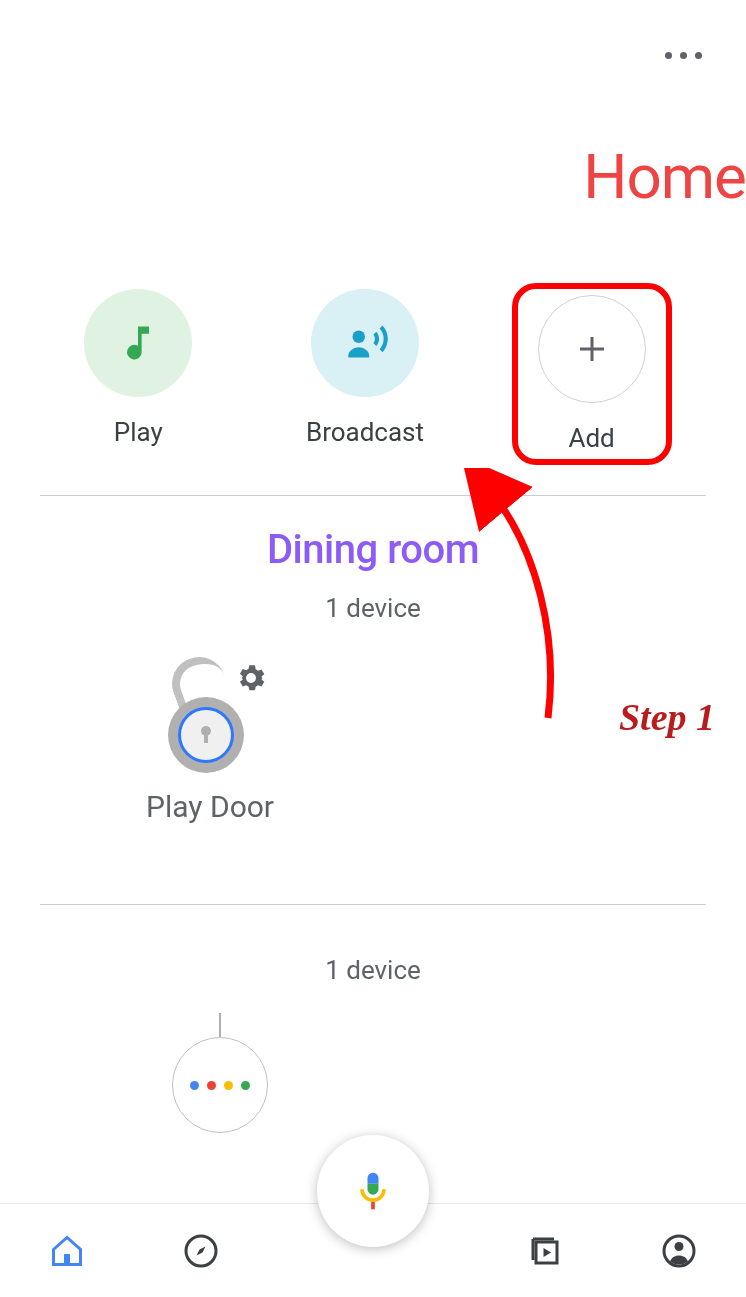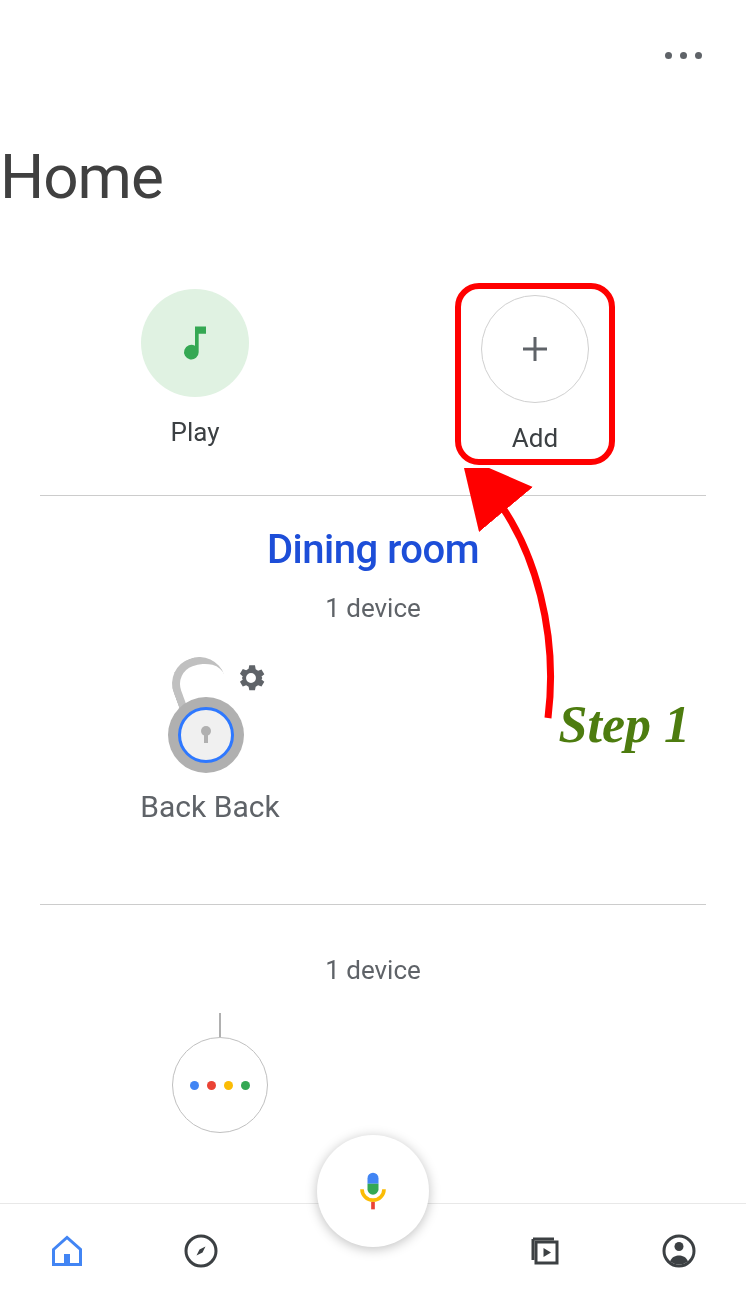--- a/index.html
+++ b/index.html
@@ -22,24 +22,24 @@
       display: flex;
       gap: 8px;
     }
     .dots span {
       width: 7px;
       height: 7px;
       background: #5f6368;
       border-radius: 50%;
     }
     .page-title {
-      text-align: left;
+      text-align: right;
       font-size: 62px;
       font-weight: 400;
-      color: #404040;
+      color: #ef4444;
       margin-top: 30px;
       letter-spacing: -1px;
     }
     .action-row {
       display: flex;
       justify-content: space-around;
       padding: 40px 46px 30px 30px;
       gap: 10px;
       margin-top: 30px;
     }
@@ -75,21 +75,21 @@
       background: #ccc;
       margin: 0 40px;
     }
     .room-section {
       padding: 30px 40px 20px 40px;
     }
     .room-title {
       text-align: center;
       font-size: 40px;
       font-weight: 500;
-      color: #1d4ed8;
+      color: #8b5cf6;
       letter-spacing: -0.5px;
     }
     .room-sub {
       text-align: center;
       font-size: 26px;
       color: #5f6368;
       margin-top: 20px;
     }
     .device-card {
       display: flex;
@@ -203,25 +203,25 @@
       border-radius: 50%;
       background: #fff;
       box-shadow: 0 2px 12px rgba(0,0,0,0.25);
       display: flex;
       align-items: center;
       justify-content: center;
       z-index: 10;
     }
     .annotation {
       position: absolute;
-      color: #4d7c0f;
+      color: #b91c1c;
       font-family: 'Comic Sans MS', 'Marker Felt', cursive;
       font-weight: bold;
-      font-size: 52px;
-      right: 56px;
+      font-size: 38px;
+      right: 31px;
       top: 695px;
       font-style: italic;
     }
     .arrow-svg {
       position: absolute;
       left: 448px;
       top: 468px;
       z-index: 3;
       pointer-events: none;
     }
@@ -243,20 +243,30 @@
 
   <div class="action-item">
     <div class="action-circle circle-green">
       <svg width="44" height="44" viewBox="0 0 24 24">
           <path fill="#35a853" d="M12 3v10.55A4 4 0 1 0 14 17V7h4V3h-6z"></path>
         </svg>
     </div>
     <div class="action-label">Play</div>
   </div>
 
+  <div class="action-item">
+    <div class="action-circle circle-blue">
+      <svg width="50" height="50" viewBox="0 0 24 24">
+          <circle cx="9" cy="9" r="3" fill="#1aa0c8"></circle>
+          <path fill="#1aa0c8" d="M4 18c0-2.5 3-4 5-4s5 1.5 5 4v1H4v-1z"></path>
+          <path fill="#1aa0c8" d="M16 8c1 1 1 3 0 4l1.4 1.4c1.8-1.8 1.8-5 0-6.8L16 8zm3-3c2.6 2.6 2.6 7.4 0 10l1.4 1.4c3.4-3.4 3.4-9.4 0-12.8L19 5z"></path>
+        </svg>
+    </div>
+    <div class="action-label">Broadcast</div>
+  </div>
 
   <div class="action-item highlight">
     <div class="action-circle circle-outline">
       <svg width="36" height="36" viewBox="0 0 24 24">
           <path stroke="#5f6368" stroke-width="2" d="M12 4v16M4 12h16"></path>
         </svg>
     </div>
     <div class="action-label">Add</div>
   </div>
 
@@ -279,21 +289,21 @@
               <rect x="7" y="10" width="4" height="10" fill="#b0b0b0"></rect>
             </svg>
         </div>
       </div>
       <div class="lock-gear">
         <svg width="34" height="34" viewBox="0 0 24 24">
             <path fill="#5f6368" d="M19.4 13l.6-1-.6-1 2-1.6-2-3.4-2.4.9-1.7-1L14.8 3h-4l-.5 2.5-1.7 1L6.2 5.6l-2 3.4L6.2 11l-.6 1 .6 1-2 1.6 2 3.4 2.4-.9 1.7 1 .5 2.5h4l.5-2.5 1.7-1 2.4.9 2-3.4-2-1.6zM12 15.5A3.5 3.5 0 1 1 12 8.5a3.5 3.5 0 0 1 0 7z"></path>
           </svg>
       </div>
     </div>
-    <div class="device-label">Back Back</div>
+    <div class="device-label">Play Door</div>
   </div>
 </div>
 
 <div class="divider" style="margin-top:60px"></div>
 
 <div class="room-section">
   <div class="room-sub">1 device</div>
 
   <div class="mini-device">
     <div class="mini-stem"></div>

